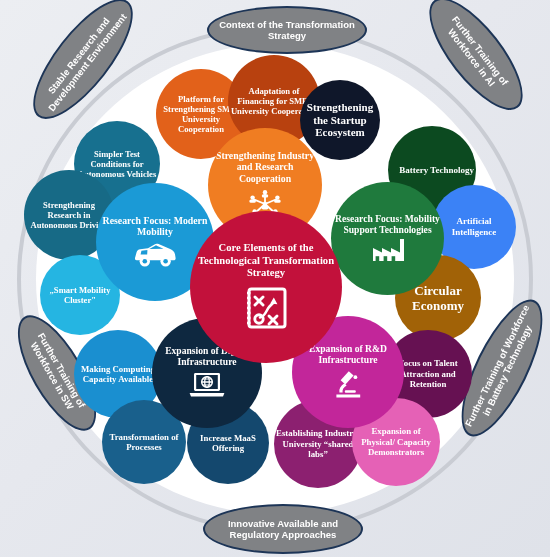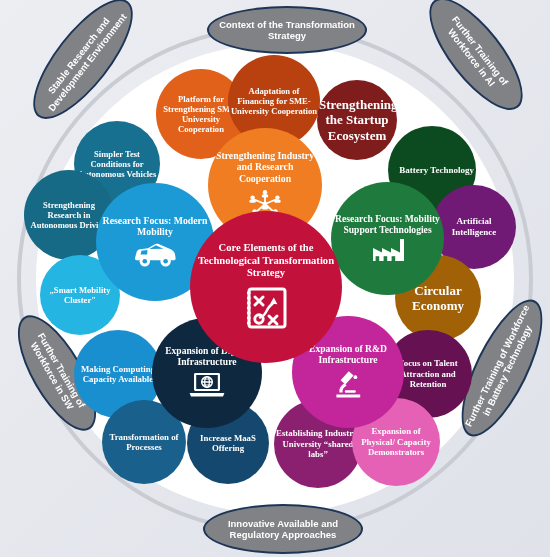--- a/index.html
+++ b/index.html
@@ -87,21 +87,21 @@
     </div>
 
     <div class="circ" style="left:156px;top:69px;width:90px;height:90px;background:#e2611a;font-size:8.6px;">
       <span class="lbl">Platform for Strengthening SME-University Cooperation</span>
     </div>
 
     <div class="circ" style="left:228px;top:55px;width:92px;height:92px;background:#b8410f;font-size:8.6px;">
       <span class="lbl">Adaptation of Financing for SME-University Cooperation</span>
     </div>
 
-    <div class="circ" style="left:317px;top:80px;width:80px;height:80px;background:#7f1d1d;font-size:13px;">
+    <div class="circ" style="left:300px;top:80px;width:80px;height:80px;background:#0f172a;font-size:11px;">
       <span class="lbl">Strengthening the Startup Ecosystem</span>
     </div>
 
     <div class="circ" style="left:208px;top:128px;width:114px;height:114px;background:#f07d22;font-size:9.8px;">
       <span class="lbl">Strengthening Industry and Research Cooperation</span>
       <span class="ico">
         <svg width="34" height="30" viewBox="0 0 34 30">
           <g stroke="#ffffff" stroke-width="1.8" fill="none">
             <line x1="17" y1="16" x2="17" y2="6"></line>
             <line x1="17" y1="16" x2="5" y2="11"></line>
@@ -151,21 +151,21 @@
           <circle cx="33.6" cy="20.2" r="5.2" fill="#ffffff"></circle>
           <circle cx="33.6" cy="20.2" r="2.3" fill="#1b9ad6"></circle>
         </svg>
       </span>
     </div>
 
     <div class="circ" style="left:388px;top:126px;width:88px;height:88px;background:#0c4a20;font-size:9px;text-align:right;">
       <span class="lbl">Battery Technology</span>
     </div>
 
-    <div class="circ" style="left:432px;top:185px;width:84px;height:84px;background:#701a75;font-size:9px;">
+    <div class="circ" style="left:432px;top:185px;width:84px;height:84px;background:#3b82f6;font-size:9px;">
       <span class="lbl">Artificial Intelligence</span>
     </div>
 
     <div class="circ" style="left:395px;top:255px;width:86px;height:86px;background:#a16207;font-size:13px;">
       <span class="lbl">Circular Economy</span>
     </div>
 
     <div class="circ" style="left:331px;top:182px;width:113px;height:113px;background:#1f7a3d;font-size:9.6px;">
       <span class="lbl">Research Focus: Mobility Support Technologies</span>
       <span class="ico">

